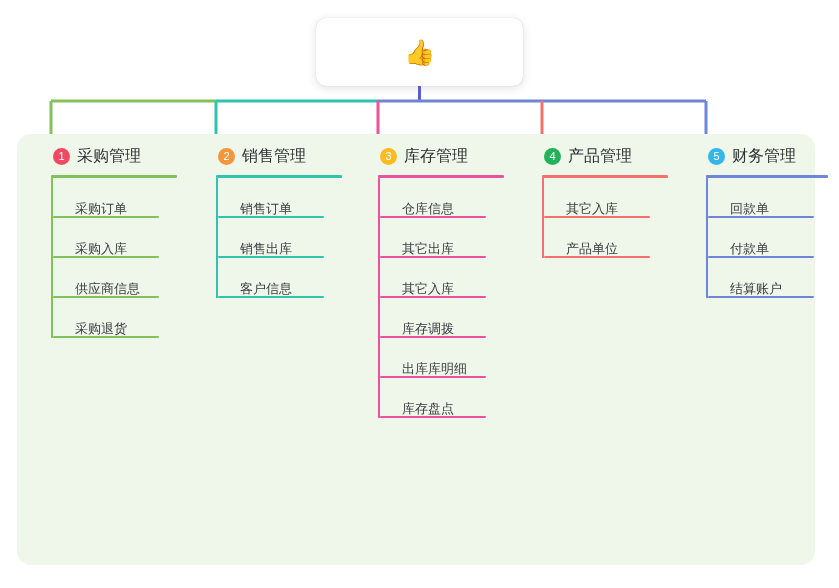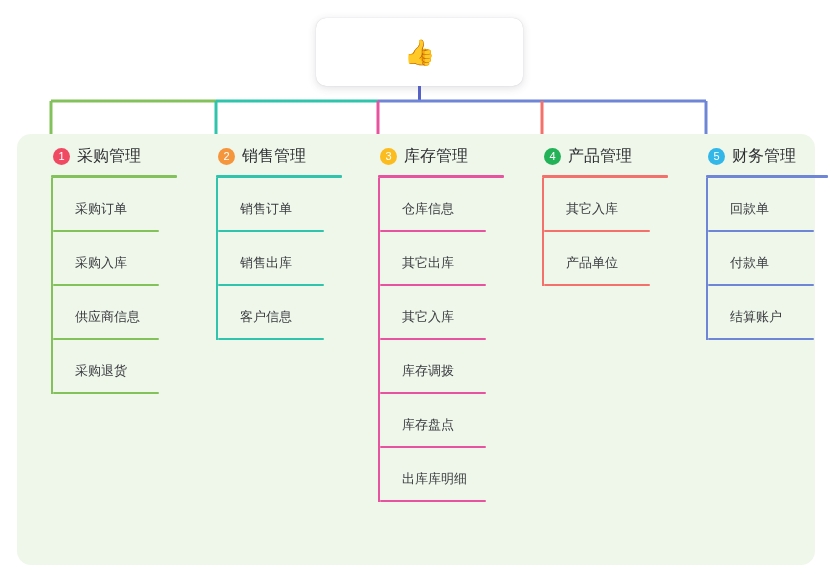--- a/index.html
+++ b/index.html
@@ -114,21 +114,21 @@
   }
   .spine {
     position: absolute;
     left: 0;
     top: 0;
     bottom: 0;
     width: 2px;
   }
   .item {
     position: relative;
-    height: 54px;
+    height: 40px;
     box-sizing: border-box;
     margin-left: 2px;
     text-decoration: underline;
   }
   .item-label {
     position: absolute;
     left: 22px;
     top: 22px;
     font-size: 13px;
     color: #3a3b40;
@@ -241,25 +241,25 @@
           </div>
           <div class="item">
             <span class="item-label">其它入库</span>
             <div class="item-rule" style="background: rgb(232, 83, 159);"></div>
           </div>
           <div class="item">
             <span class="item-label">库存调拨</span>
             <div class="item-rule" style="background: rgb(232, 83, 159);"></div>
           </div>
           <div class="item">
+            <span class="item-label">出库库明细</span>
+            <div class="item-rule" style="background: rgb(232, 83, 159);"></div>
+          </div>
+          <div class="item">
             <span class="item-label">库存盘点</span>
-            <div class="item-rule" style="background: rgb(232, 83, 159);"></div>
-          </div>
-          <div class="item">
-            <span class="item-label">出库库明细</span>
             <div class="item-rule" style="background: rgb(232, 83, 159);"></div>
           </div>
         </div>
       </div>
       <div class="column" style="left: 524px;">
         <div class="col-head">
           <span class="badge" style="background: rgb(35, 178, 88);">4</span>
           <span class="col-title">产品管理</span>
         </div>
         <div class="head-rule" style="background: rgb(244, 112, 106); width: 126px;"></div>

